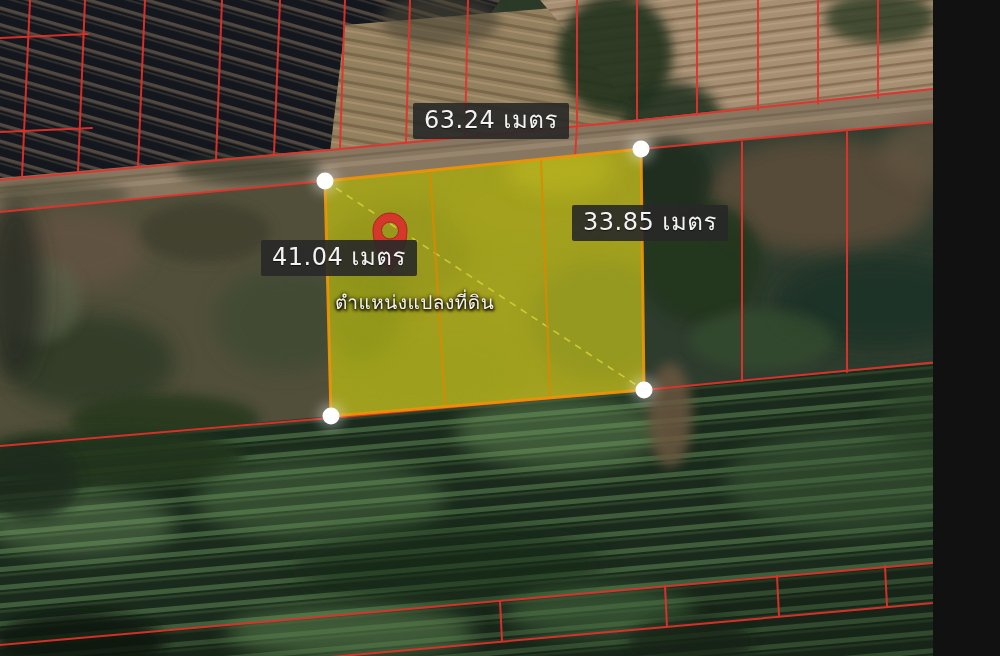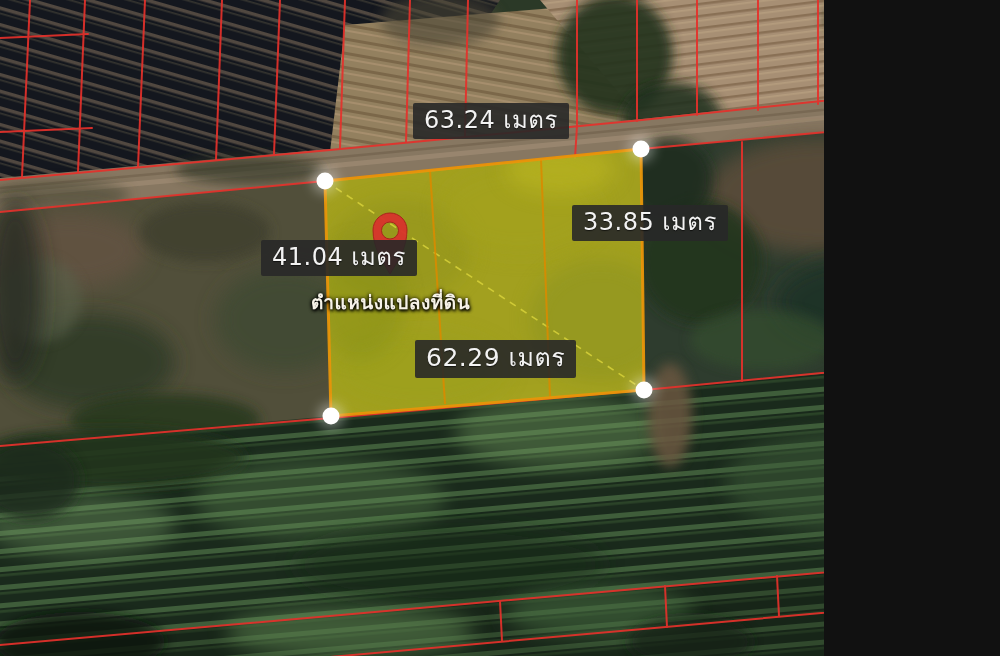--- a/index.html
+++ b/index.html
@@ -1,17 +1,17 @@
 <!DOCTYPE html>
 <html><head>
 <meta charset="utf-8">
 <style>
   html,body{margin:0;padding:0;background:#111;}
   #stage{
-    position:relative;width:824px;height:656px;overflow:hidden;
+    position:relative;width:933px;height:656px;overflow:hidden;
     font-family:"DejaVu Sans","Liberation Sans",sans-serif;
     background:#2b3927;
   }
   #stage svg{position:absolute;left:0;top:0;display:block;}
   .mlabel{
     position:absolute;
     background:rgba(40,40,40,0.9);
     color:#f3f3f3;
     font-size:24px;
     font-weight:500;
@@ -20,24 +20,25 @@
     border-radius:2px;
     white-space:nowrap;
     letter-spacing:0.5px;
     text-shadow:0 1px 1px rgba(0,0,0,.6);
   }
   .mlabel.big{font-size:25px;}
   .caption{
     position:absolute;
     color:#f6f2e8;
     font-size:19px;
-    font-weight:700;
+    font-weight:400;
     white-space:nowrap;
     letter-spacing:0.5px;
     text-shadow:0 0 4px rgba(0,0,0,.95), 1px 2px 3px rgba(0,0,0,.85), -1px 1px 3px rgba(0,0,0,.8);
+    margin-left:24px;
   }
 </style>
 </head>
 <body>
 
 <div id="stage">
 
   <svg width="1000" height="656" viewBox="0 0 1000 656">
     <defs>
       <pattern id="plowDark" width="16" height="16" patternUnits="userSpaceOnUse" patternTransform="rotate(16)">
@@ -210,17 +211,16 @@
                M390 239 A 8.5 8.5 0 1 0 390 222 A 8.5 8.5 0 1 0 390 239 Z" fill="#d8332c" fill-rule="evenodd" stroke="#a8201c" stroke-width="1" opacity="0.95"></path>
     </g>
   </svg>
 
   <div class="mlabel" style="left:413px;top:103px;">63.24 เมตร</div>
 
   <div class="mlabel" style="left:572px;top:205px;">33.85 เมตร</div>
 
   <div class="mlabel" style="left:261px;top:240px;">41.04 เมตร</div>
 
-  <div class="mlabel big" style="left:415px;top:340px;">62.29 เมตร</div>
 
   <div class="caption" style="left:311px;top:287px;">ตำแหน่งแปลงที่ดิน</div>
 
 </div>
 
 </body></html>

